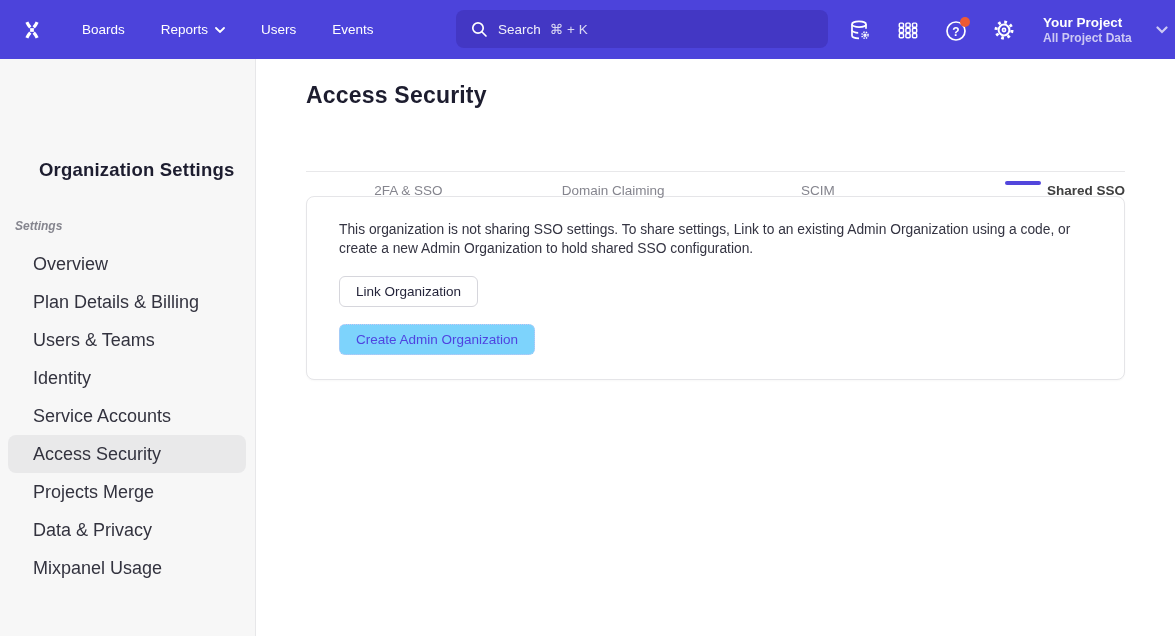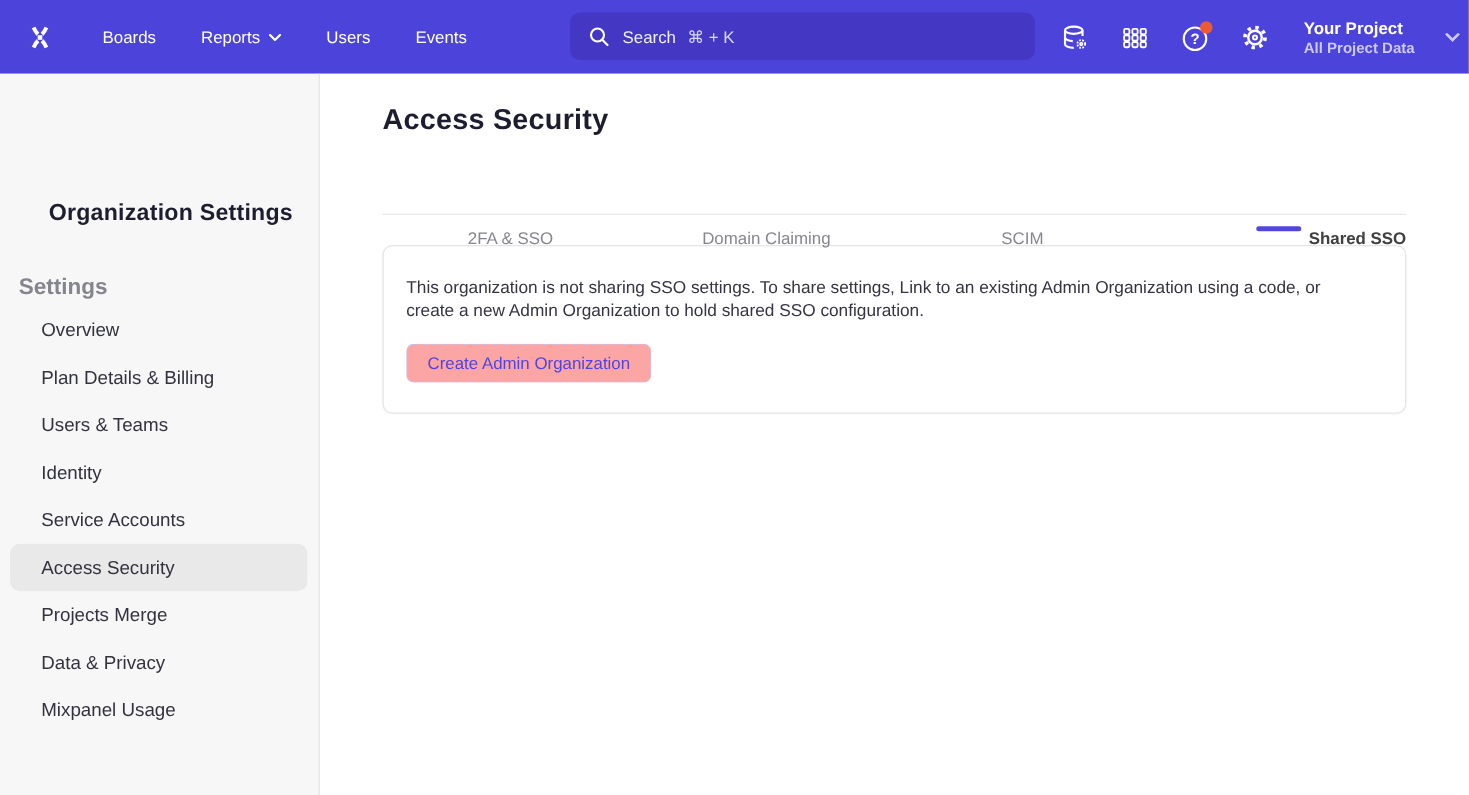--- a/index.html
+++ b/index.html
@@ -30,50 +30,50 @@
   .project-sel { position:absolute; left:1043px; top:0; height:59px;
     display:flex; align-items:center; gap:24px; cursor:pointer; }
   .project-name { color:#fff; font-size:13.5px; font-weight:700; line-height:17px; }
   .project-sub { color:#CDC9F4; font-size:12px; font-weight:700; line-height:15px; }
 
   
   .sidebar { position:absolute; top:59px; left:0; width:256px; height:577px;
     background:#F7F7F7; border-right:1px solid #E7E7E9;padding-left:12px; }
   .sidebar-title { position:absolute; top:100px; left:39px; font-size:18.5px;
     font-weight:700; color:#1D1D2F; letter-spacing:.2px; }
-  .section-label { position:absolute; top:160px; left:15px; font-size:18px;
-    font-weight:700; color:#85858E; }
+  .section-label { position:absolute; top:160px; left:15px; font-size:12px;
+    font-weight:700; color:#85858E;font-style:italic; }
   .menu { position:absolute; top:186px; left:8px; width:238px; list-style:none; }
   .menu li { height:38px; display:flex; align-items:center; padding:0 25px;
-    font-size:15px; color:#33333F; border-radius:8px; cursor:pointer;
+    font-size:18px; color:#33333F; border-radius:8px; cursor:pointer;
     white-space:nowrap; }
   .menu li.active { background:#E9E9EA; }
 
   
   .main { position:absolute; top:59px; left:256px; width:919px; height:577px;
     background:#fff; }
   .page-title { margin:23px 50px 0; font-size:23px; font-weight:700;
     color:#1D1D2F; letter-spacing:.2px; }
   .tabs { margin:30px 50px 0; display:flex; border-bottom:1px solid #E8E8EA;
     height:33px; }
   .tab { flex:1; text-align:center; font-size:13.5px; color:#85858E;
     cursor:pointer; position:relative; padding-top:3px;margin-top:41px; }
   .tab.active { color:#404040; font-weight:700;text-align:right; }
   .tab .underline { position:absolute; left:50%; bottom:-2px; width:36px;
     height:4px; margin-left:-18px; border-radius:2px; background:#5246DC; }
 
   .card { margin:24px 50px 0; border:1px solid #E5E5E8; border-radius:8px;
-    background:#fff; padding:23px 18px 24px;
+    background:#fff; padding:23px 32px 24px;
     box-shadow:0 1px 2px rgba(0,0,0,.03); }
   .card p { font-size:13.8px; line-height:19px; color:#343442; max-width:762px; }
   .btn { display:block; margin-top:18px; padding:7px 16px; border-radius:6px;
     font-size:13.5px; font-weight:500; cursor:pointer;
     font-family:"Liberation Sans", sans-serif; }
   .btn-outline { background:#fff; border:1px solid #D6D6DC; color:#24243A; }
-  .btn-soft { margin-top:17px; background:#fca5a5; border:1px dotted #C9C5F3;
+  .btn-soft { margin-top:17px; background:#7dd3fc; border:1px dotted #C9C5F3;
     color:#4F44E0; }
 
   svg { display:block; }
 </style>
 </head>
 <body>
 
 <header class="navbar">
 
   <div class="logo">
@@ -202,15 +202,16 @@
       <span>SCIM</span>
     </div>
     <div class="tab active">
       <span>Shared SSO</span>
       <span class="underline"></span>
     </div>
   </div>
 
   <section class="card">
     <p>This organization is not sharing SSO settings. To share settings, Link to an existing Admin Organization using a code, or create a new Admin Organization to hold shared SSO configuration.</p>
+    <button class="btn btn-outline">Link Organization</button>
     <button class="btn btn-soft">Create Admin Organization</button>
   </section>
 </main>
 
 </body></html>

